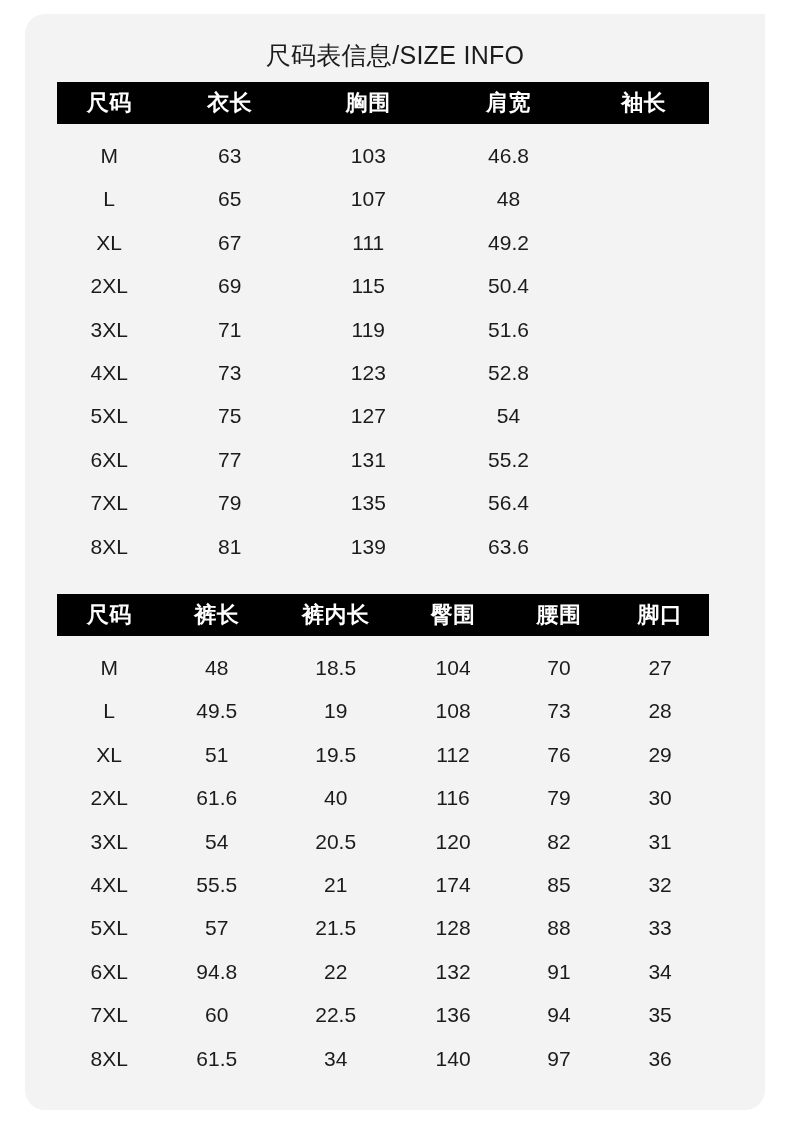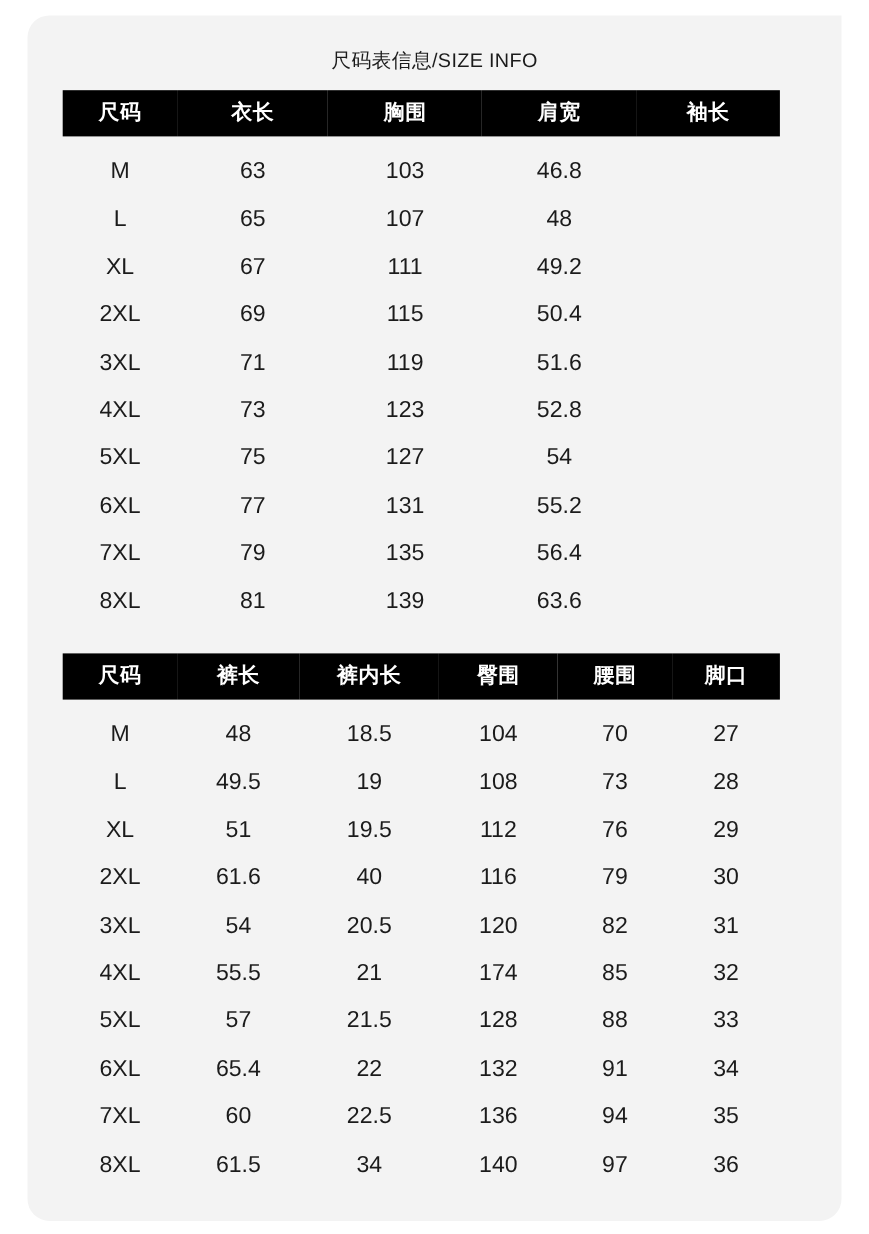--- a/index.html
+++ b/index.html
@@ -27,21 +27,21 @@
     box-sizing: border-box;
   }
 
   
   .page-title {
     position: absolute;
     left: 0;
     top: 26px;
     width: 740px;
     text-align: center;
-    font-size: 18px;
+    font-size: 25px;
     line-height: 30px;
     color: #1b1b1b;
     letter-spacing: 0.3px;
     font-weight: 400;
   }
 
   
   .size-table {
     position: absolute;
     left: 32px;           
@@ -50,21 +50,21 @@
     table-layout: fixed;
   }
   #table-top  { top: 68px; }   
   #table-bottom { top: 580px; } 
 
   .size-table thead tr {
     background: #000000;
   }
   .size-table thead th {
     color: #ffffff;
-    font-size: 19px;
+    font-size: 22px;
     font-weight: 700;
     height: 42px;
     line-height: 42px;
     padding: 0;
     text-align: center;
     letter-spacing: 0.5px;
   }
   .size-table tbody td {
     color: #1b1b1b;
     font-size: 21px;
@@ -248,21 +248,21 @@
         <tr>
           <td>5XL</td>
           <td>57</td>
           <td>21.5</td>
           <td>128</td>
           <td>88</td>
           <td>33</td>
         </tr>
         <tr>
           <td>6XL</td>
-          <td>65.4</td>
+          <td>94.8</td>
           <td>22</td>
           <td>132</td>
           <td>91</td>
           <td>34</td>
         </tr>
         <tr>
           <td>7XL</td>
           <td>60</td>
           <td>22.5</td>
           <td>136</td>

